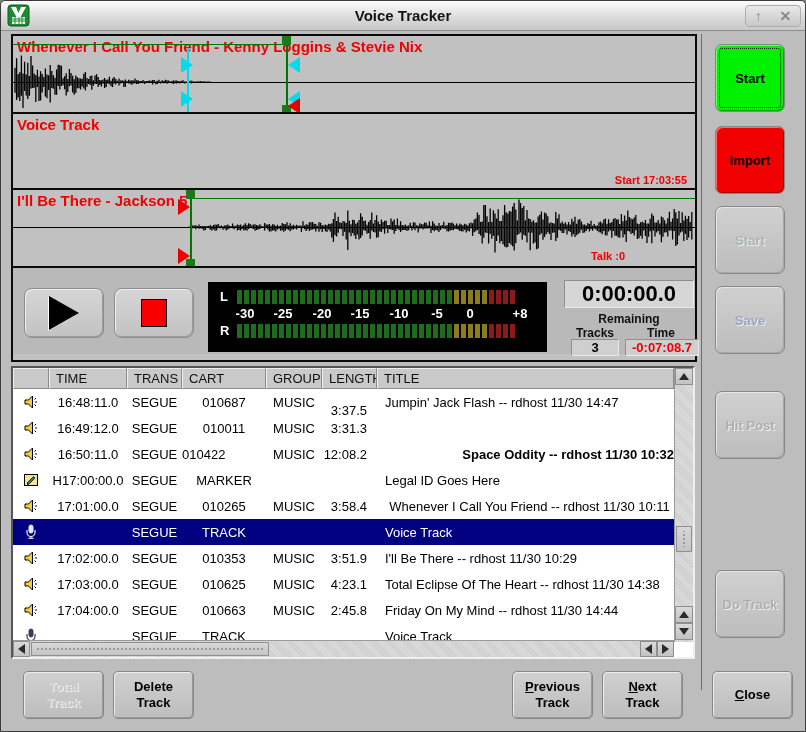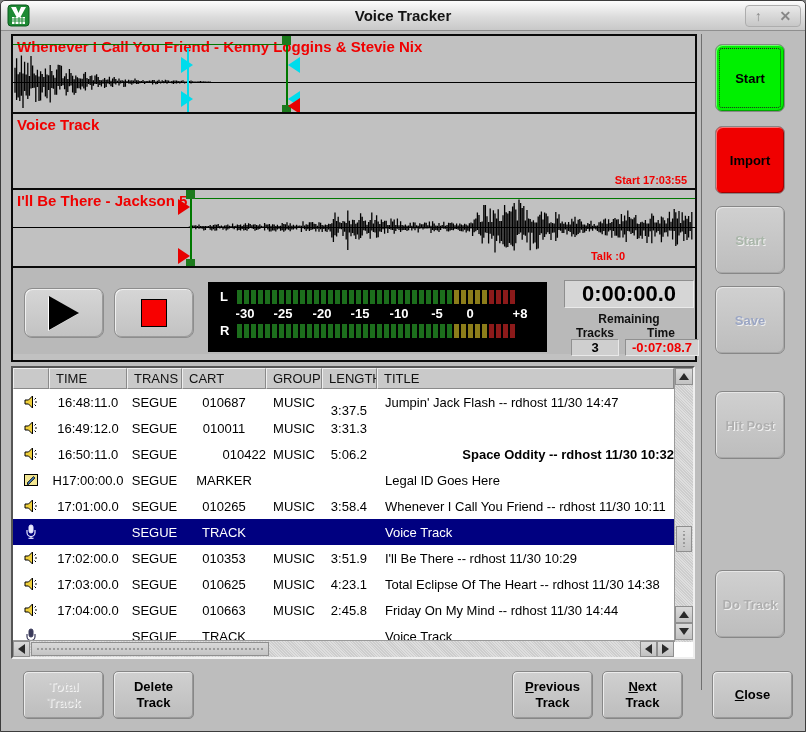--- a/index.html
+++ b/index.html
@@ -315,23 +315,23 @@
           </div>
           <div class="lrow">
             <div class="lcell icell" style="width: 36px; text-align: center; padding: 0px;">
               <svg width="16" height="16" viewBox="0 0 16 16">
                 <polygon points="2,6 5.5,6 9.5,2 9.5,14 5.5,10 2,10" fill="#f0d03c" stroke="#000" stroke-width="1"></polygon>
                 <path d="M11.5 5.5 L13 4 M12 8 L14 8 M11.5 10.5 L13 12" stroke="#000" stroke-width="1" fill="none"></path>
               </svg>
             </div>
             <div class="lcell" style="width: 78px; text-align: center; padding: 0px;">16:50:11.0</div>
             <div class="lcell" style="width: 55px; text-align: center; padding: 0px;">SEGUE</div>
-            <div class="lcell" style="width: 84px; text-align: right; padding: 0px;">010422</div>
-            <div class="lcell" style="width: 56px; text-align: center; padding: 0px;">MUSIC</div>
-            <div class="lcell" style="width: 55px; text-align: right; padding: 0px 10px 0px 0px;">5:06.2</div>
+            <div class="lcell" style="width: 84px; text-align: left; padding: 0px;">010422</div>
+            <div class="lcell" style="width: 56px; text-align: center; padding: 0px;">MUSIC</div>
+            <div class="lcell" style="width: 55px; text-align: right; padding: 0px 10px 0px 0px;">12:08.2</div>
             <div class="lcell" style="width: 297px; text-align: right; padding: 0px 0px 0px 8px; font-weight: bold;">Space Oddity -- rdhost 11/30 10:32</div>
           </div>
           <div class="lrow">
             <div class="lcell icell" style="width: 36px; text-align: center; padding: 0px;">
               <svg width="16" height="16" viewBox="0 0 16 16">
                 <rect x="1.5" y="2.5" width="13" height="11" fill="#f2e692" stroke="#000"></rect>
                 <path d="M4 11 L10.5 4.5 L12 6 L5.5 12.5 Z" fill="#3a6ea5" stroke="#000" stroke-width="0.7"></path>
                 <path d="M4 11 L4 12.8 L5.8 12.8 Z" fill="#000"></path>
               </svg>
             </div>
@@ -347,21 +347,21 @@
               <svg width="16" height="16" viewBox="0 0 16 16">
                 <polygon points="2,6 5.5,6 9.5,2 9.5,14 5.5,10 2,10" fill="#f0d03c" stroke="#000" stroke-width="1"></polygon>
                 <path d="M11.5 5.5 L13 4 M12 8 L14 8 M11.5 10.5 L13 12" stroke="#000" stroke-width="1" fill="none"></path>
               </svg>
             </div>
             <div class="lcell" style="width: 78px; text-align: center; padding: 0px;">17:01:00.0</div>
             <div class="lcell" style="width: 55px; text-align: center; padding: 0px;">SEGUE</div>
             <div class="lcell" style="width: 84px; text-align: center; padding: 0px;">010265</div>
             <div class="lcell" style="width: 56px; text-align: center; padding: 0px;">MUSIC</div>
             <div class="lcell" style="width: 55px; text-align: right; padding: 0px 10px 0px 0px;">3:58.4</div>
-            <div class="lcell" style="width: 297px; text-align: left; padding: 0px 0px 0px 8px;">Whenever I Call You Friend -- rdhost 11/30 10:11</div>
+            <div class="lcell" style="width: 297px; text-align: center; padding: 0px 0px 0px 8px;">Whenever I Call You Friend -- rdhost 11/30 10:11</div>
           </div>
           <div class="lrow sel">
             <div class="lcell icell" style="width: 36px; text-align: center; padding: 0px;">
               <svg width="16" height="16" viewBox="0 0 16 16">
                 <rect x="6" y="1" width="4" height="8" rx="2" fill="#e8e8ff" stroke="#e8e8ff"></rect>
                 <path d="M4 6 v2.5 a4 4 0 0 0 8 0 V6" fill="none" stroke="#e8e8ff" stroke-width="1.2"></path>
                 <line x1="8" y1="12.5" x2="8" y2="14" stroke="#e8e8ff" stroke-width="1.2"></line>
                 <line x1="5.5" y1="14.3" x2="10.5" y2="14.3" stroke="#e8e8ff" stroke-width="1.2"></line>
               </svg>
             </div>

